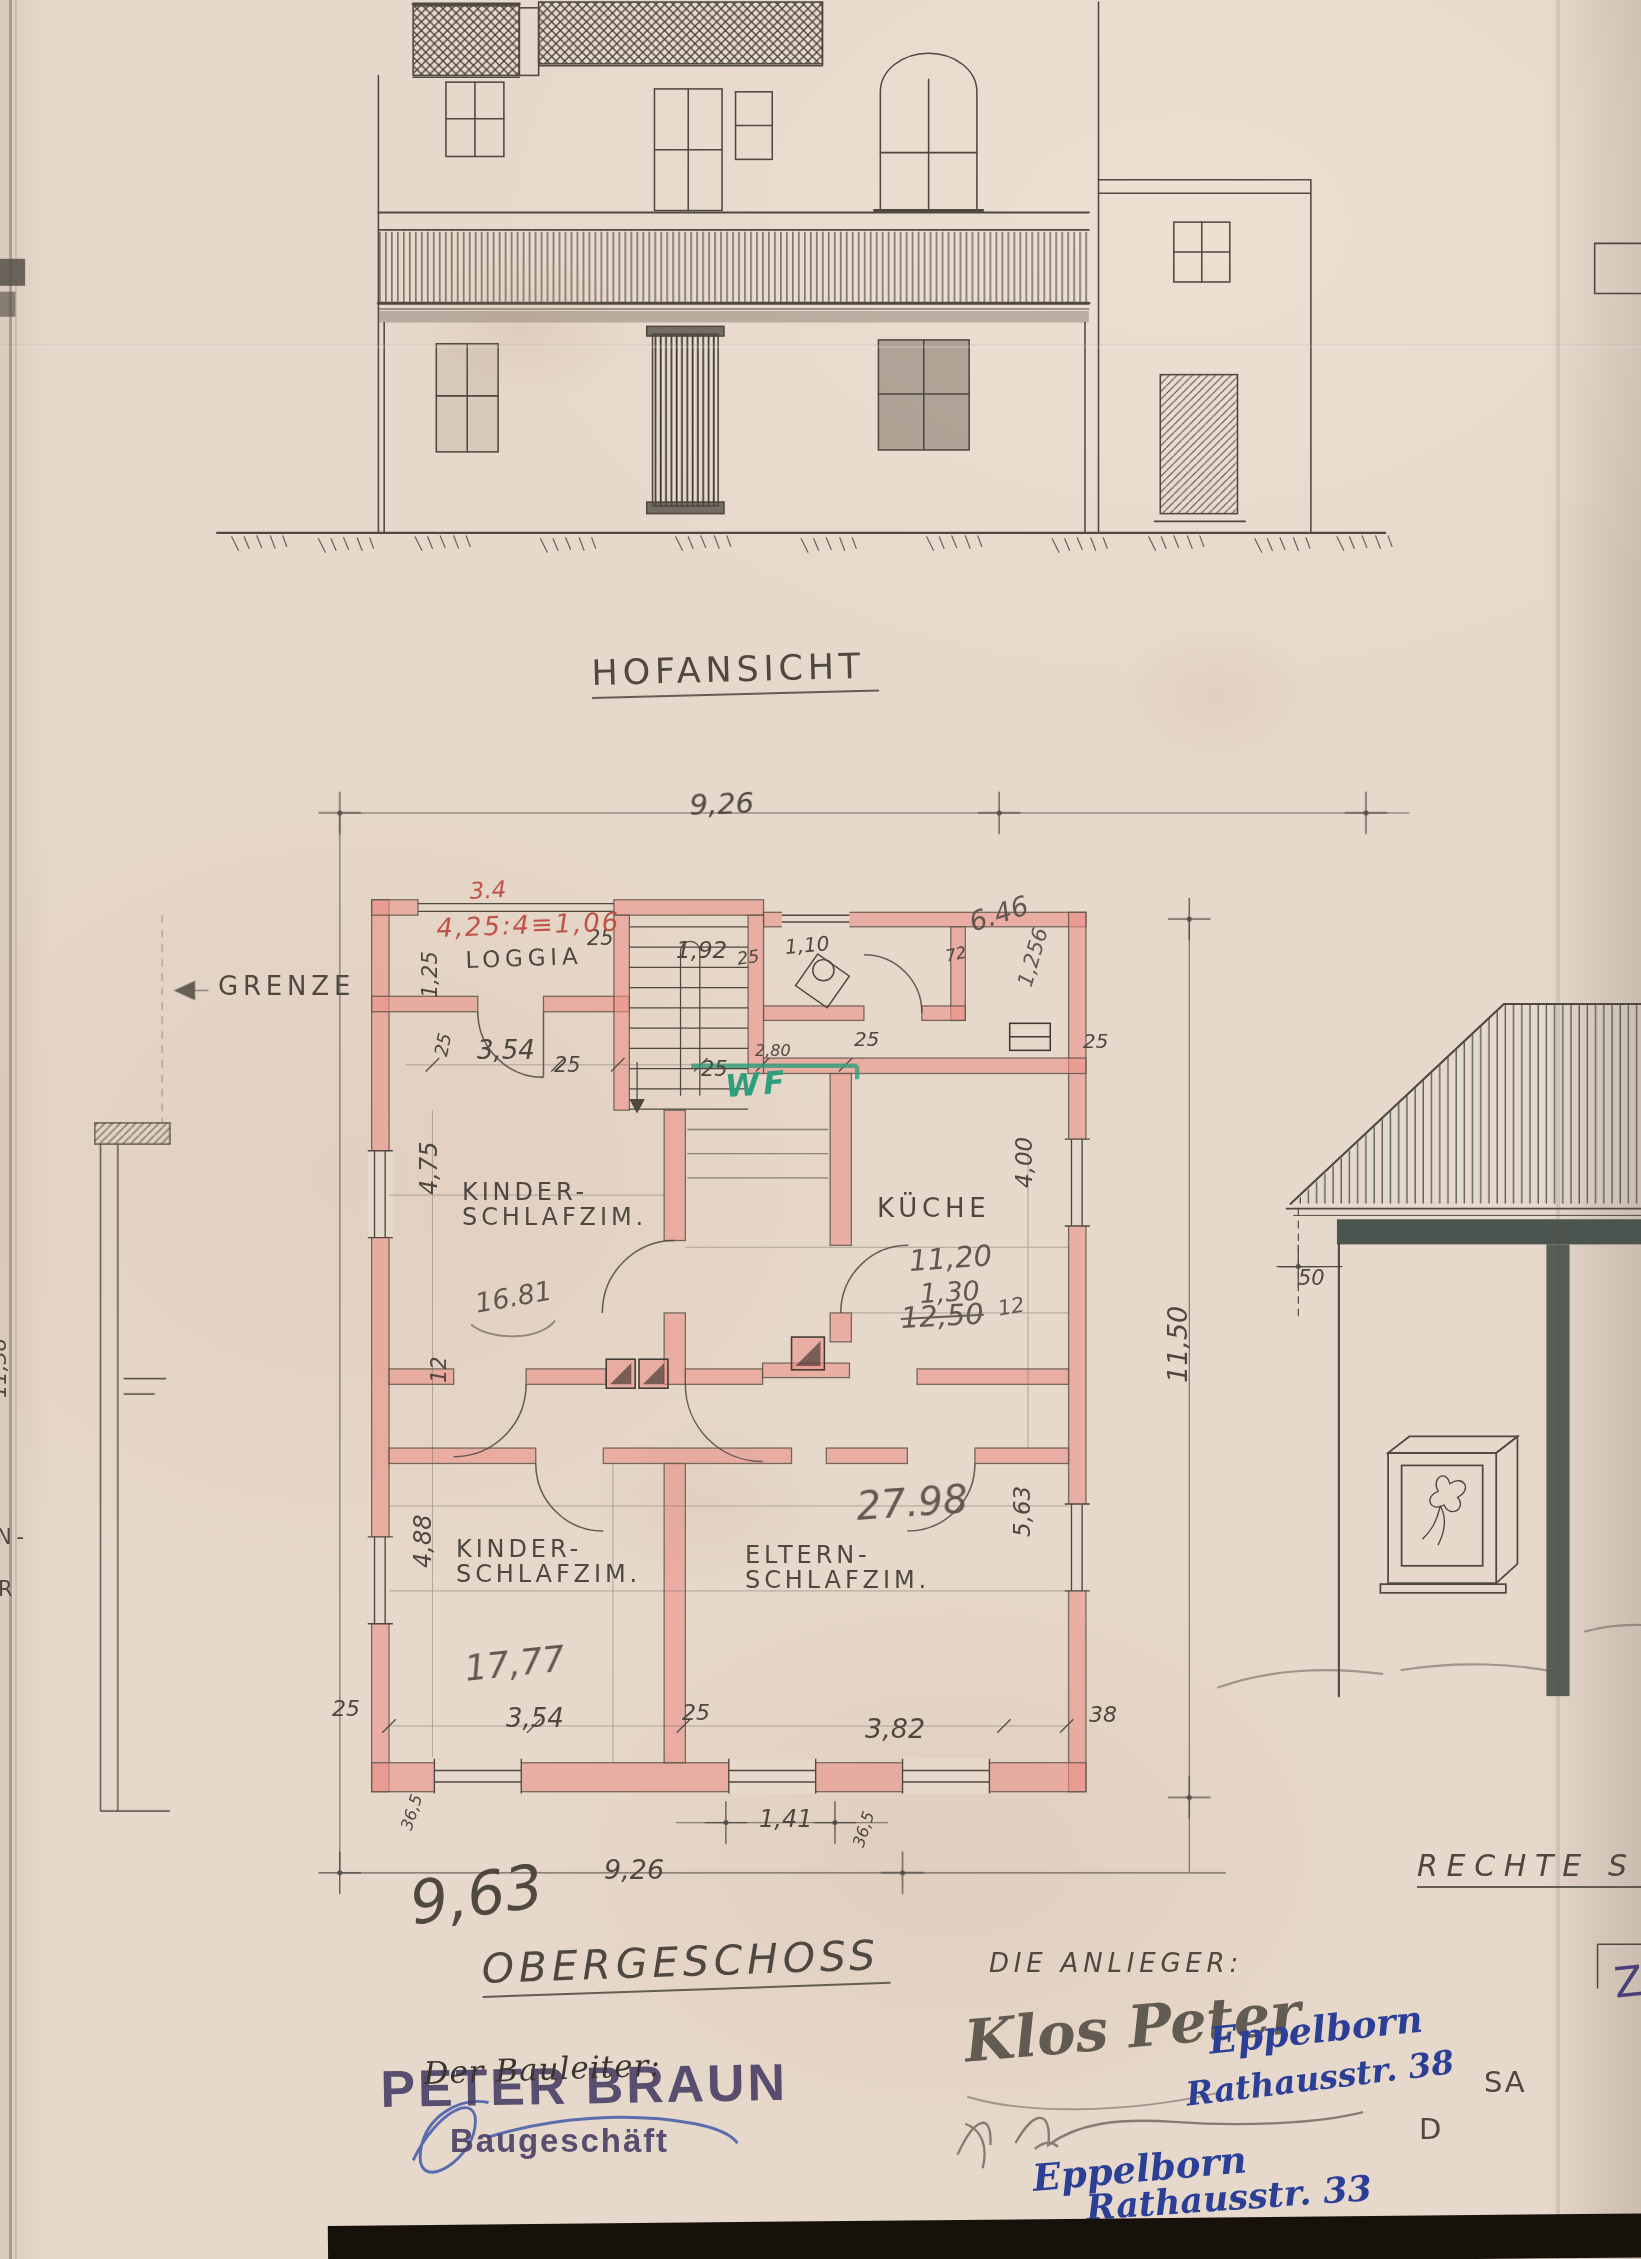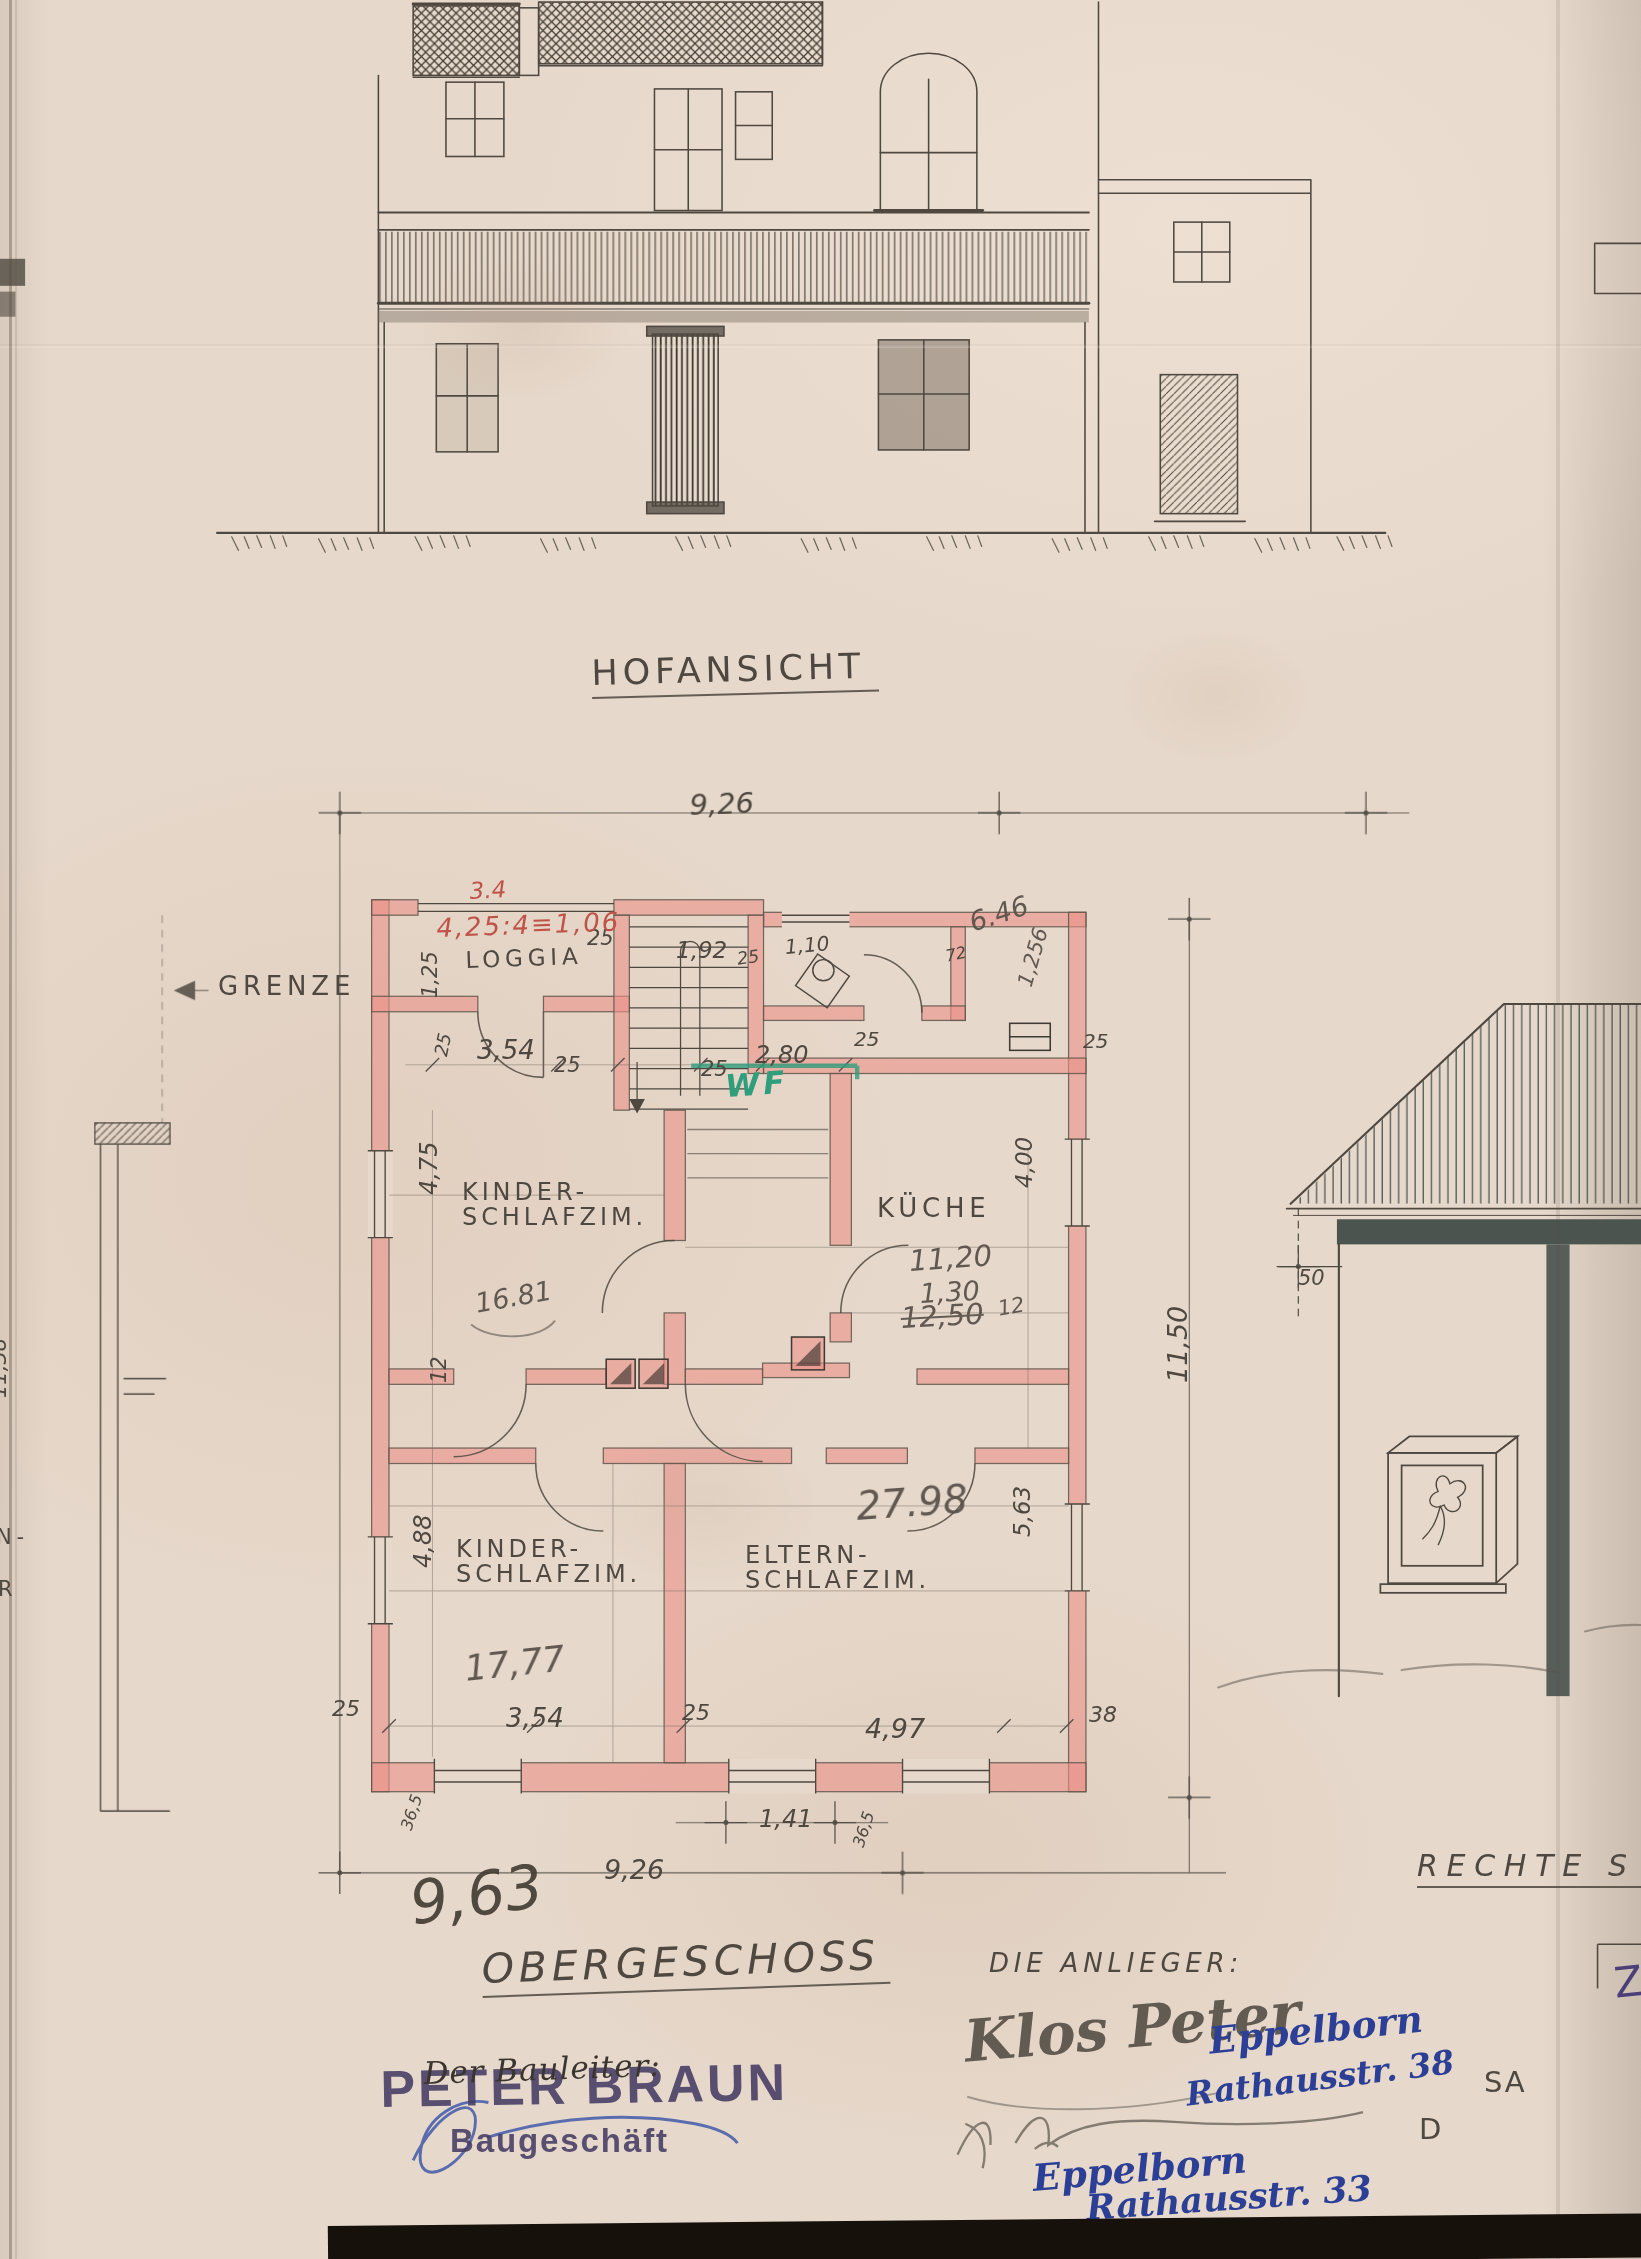--- a/index.html
+++ b/index.html
@@ -315,27 +315,27 @@
 </div>
 <div class="lbl ctr" style="left:745px;top:1543px;width:208px;font-size:24px;letter-spacing:3.9px;">
   <div>ELTERN-</div>
   <div>SCHLAFZIM.</div>
 </div>
 
 <div class="lbl hand" style="left:689px;top:790px;font-size:29px;transform:rotate(-2deg);">9,26</div>
 <div class="lbl hand" style="left:604px;top:1856px;font-size:27px;">9,26</div>
 <div class="lbl hand" style="left:477px;top:1037px;font-size:26px;">3,54</div>
 <div class="lbl hand" style="left:506px;top:1705px;font-size:26px;">3,54</div>
-<div class="lbl hand" style="left:865px;top:1715px;font-size:27px;">4,97</div>
+<div class="lbl hand" style="left:865px;top:1715px;font-size:27px;">3,82</div>
 <div class="lbl hand" style="left:417px;top:1195px;font-size:24px;transform:rotate(-90deg);">4,75</div>
 <div class="lbl hand" style="left:411px;top:1568px;font-size:24px;transform:rotate(-90deg);">4,88</div>
 <div class="lbl hand" style="left:419px;top:998px;font-size:21px;transform:rotate(-90deg);">1,25</div>
 <div class="lbl hand" style="left:676px;top:938px;font-size:23px;">1,92</div>
 <div class="lbl hand" style="left:784px;top:937px;font-size:20px;transform:rotate(-5deg);">1,10</div>
-<div class="lbl hand" style="left:755px;top:1043px;font-size:24px;">2,80</div>
+<div class="lbl hand" style="left:755px;top:1043px;font-size:16px;">2,80</div>
 <div class="lbl hand" style="left:1012px;top:1188px;font-size:23px;transform:rotate(-90deg);">4,00</div>
 <div class="lbl hand" style="left:1164px;top:1383px;font-size:27px;transform:rotate(-90deg);">11,50</div>
 <div class="lbl hand" style="left:1010px;top:1537px;font-size:23px;transform:rotate(-90deg);">5,63</div>
 <div class="lbl hand" style="left:759px;top:1807px;font-size:24px;">1,41</div>
 <div class="lbl hand" style="left:1081px;top:1703px;font-size:22px;margin-left:8px;">38</div>
 <div class="lbl hand" style="left:944px;top:948px;font-size:16.4px;transform:rotate(-12deg);">72</div>
 <div class="lbl hand" style="left:428px;top:1383px;font-size:21px;transform:rotate(-90deg);">12</div>
 <div class="lbl hand" style="left:1298px;top:1267px;font-size:21px;">50</div>
 <div class="lbl hand" style="left:-11.6px;top:1398px;font-size:21px;transform:rotate(-90deg);">11,38</div>
 <div class="lbl hand" style="left:398px;top:1827px;font-size:16.4px;transform:rotate(-72deg);">36,5</div>

